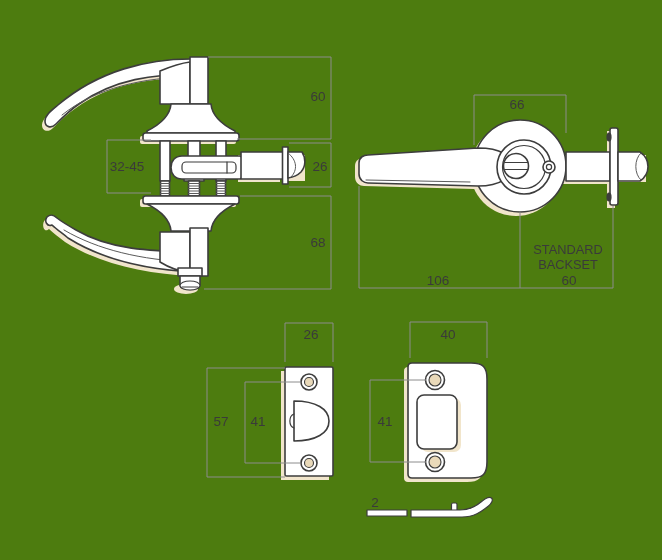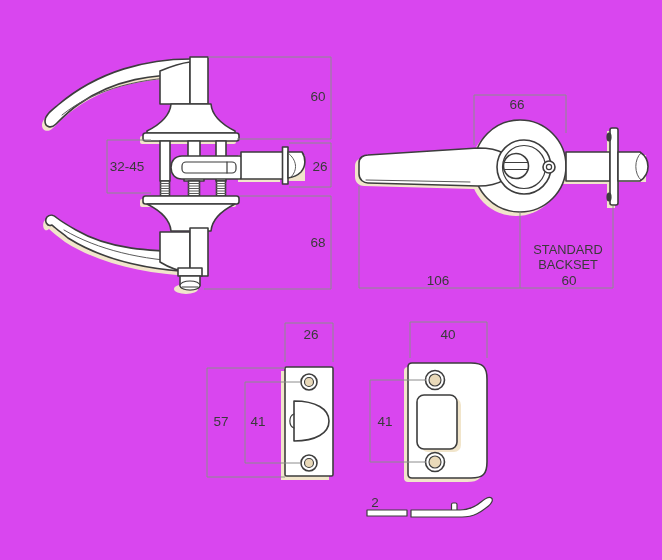--- a/index.html
+++ b/index.html
@@ -1,16 +1,16 @@
 <!DOCTYPE html>
 <html><head>
 <meta charset="utf-8">
 <style>
   html,body{margin:0;padding:0;background:#ffffff;}
-  .page{position:relative;width:662px;height:560px;background:#d946ef;overflow:hidden;
+  .page{position:relative;width:662px;height:560px;background:#4d7c0f;overflow:hidden;
         font-family:"Liberation Sans", sans-serif;}
   svg{display:block;}
   .part{fill:#ffffff;stroke:#3d3d3d;stroke-width:1.6;stroke-linejoin:round;stroke-linecap:round;}
   .part-thin{fill:none;stroke:#3d3d3d;stroke-width:1.2;stroke-linejoin:round;stroke-linecap:round;}
   .detail{fill:none;stroke:#5a5a5a;stroke-width:1;stroke-linecap:round;}
   .shadow{stroke:none;}
   .dim{fill:none;stroke:#8c8c8c;stroke-width:1;}
   .dimtext{font-family:"Liberation Sans", sans-serif;font-size:13.5px;fill:#3a3a3a;text-anchor:middle;}
   .dimtext-sm{font-family:"Liberation Sans", sans-serif;font-size:12.8px;fill:#3a3a3a;text-anchor:middle;}
   .hole-inner{stroke:#3d3d3d;stroke-width:1.1;}

